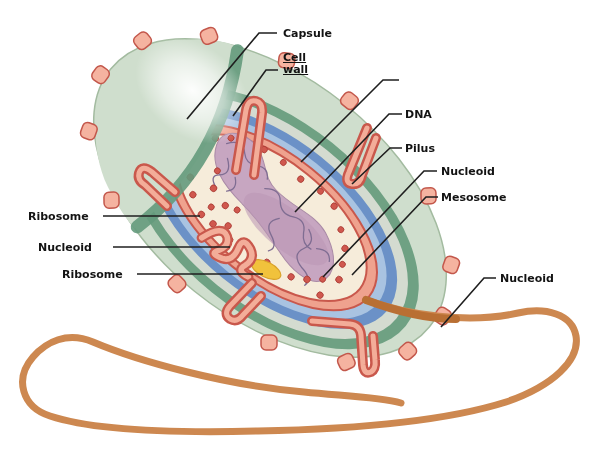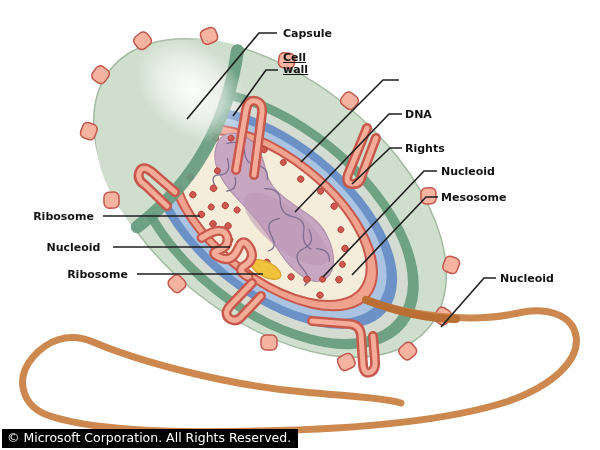--- a/index.html
+++ b/index.html
@@ -2,21 +2,21 @@
 <html style="--c-background: #ffffff; --c-label-text: #131313; --c-leader-line: #1f1f1f; --c-capsule: #cfdecd; --c-capsule-edge: #a3bba0; --c-capsule-rim-green: #649a7c; --c-cell-wall-green: #6fa183; --c-wall-pale: #d4dbd0; --c-membrane-blue: #6b91c7; --c-membrane-blue-light: #a9c3e1; --c-cell-membrane-salmon: #efa28e; --c-cell-membrane-red: #c9584c; --c-cytoplasm: #f6ecda; --c-nucleoid: #c7a6c1; --c-nucleoid-dark: #b996b4; --c-dna-strand: #7f6d92; --c-ribosome: #d0584e; --c-ribosome-edge: #a93c35; --c-plasmid: #f1c23c; --c-plasmid-edge: #d9a22a; --c-flagellum: #cd8850; --c-flagellum-dark: #b96f33; --c-pilus-fill: #f5b3a0; --c-pilus-inner: #f3ad99; --c-footer-bg: #000000; --c-footer-text: #ffffff;"><head>
 <meta charset="utf-8">
 <style>
   html,body{margin:0;padding:0;background:#fff;}
   #stage{position:relative;width:600px;height:450px;background:var(--c-background,#fff);overflow:hidden;
          font-family:"DejaVu Sans",sans-serif;}
   #art{position:absolute;left:0;top:0;}
   .lbl{position:absolute;font:bold 11px "DejaVu Sans",sans-serif;color:var(--c-label-text,#111);
        white-space:nowrap;letter-spacing:0;}
   .lbl.wrap{white-space:normal;width:34px;line-height:12px;text-decoration:underline;}
-  .lbl.ralign{text-align:center;}
+  .lbl.ralign{text-align:left;}
   #copyright{position:absolute;left:2px;top:429px;background:var(--c-footer-bg,#000);
              color:var(--c-footer-text,#fff);font:12.5px "DejaVu Sans",sans-serif;
              padding:2px 7px 3px 5px;line-height:14px;}
 </style>
 </head>
 <body>
 
 <div id="stage">
 
   <svg id="art" width="600" height="450" viewBox="0 0 600 450">
@@ -161,22 +161,21 @@
       <polyline points="200,216 103,216"></polyline>
       <polyline points="230,247 113,247"></polyline>
       <polyline points="263,274 137,274"></polyline>
       <polyline points="441,327 484,278 496,278"></polyline>
     </g>
   </svg>
 
   <div class="lbl" style="left:283px;top:27px">Capsule</div>
   <div class="lbl wrap" style="left:283px;top:52px">Cell wall</div>
   <div class="lbl" style="left:405px;top:108px">DNA</div>
-  <div class="lbl" style="left:405px;top:142px">Rights</div>
+  <div class="lbl" style="left:405px;top:142px">Pilus</div>
   <div class="lbl" style="left:441px;top:165px">Nucleoid</div>
   <div class="lbl" style="left:441px;top:191px">Mesosome</div>
   <div class="lbl ralign" style="left:28px;width:71px;top:210px">Ribosome</div>
   <div class="lbl ralign" style="left:38px;width:71px;top:241px">Nucleoid</div>
   <div class="lbl ralign" style="left:62px;width:71px;top:268px">Ribosome</div>
   <div class="lbl" style="left:500px;top:272px">Nucleoid</div>
 
-  <div id="copyright">© Microsoft Corporation. All Rights Reserved.</div>
 </div>
 
 </body></html>

